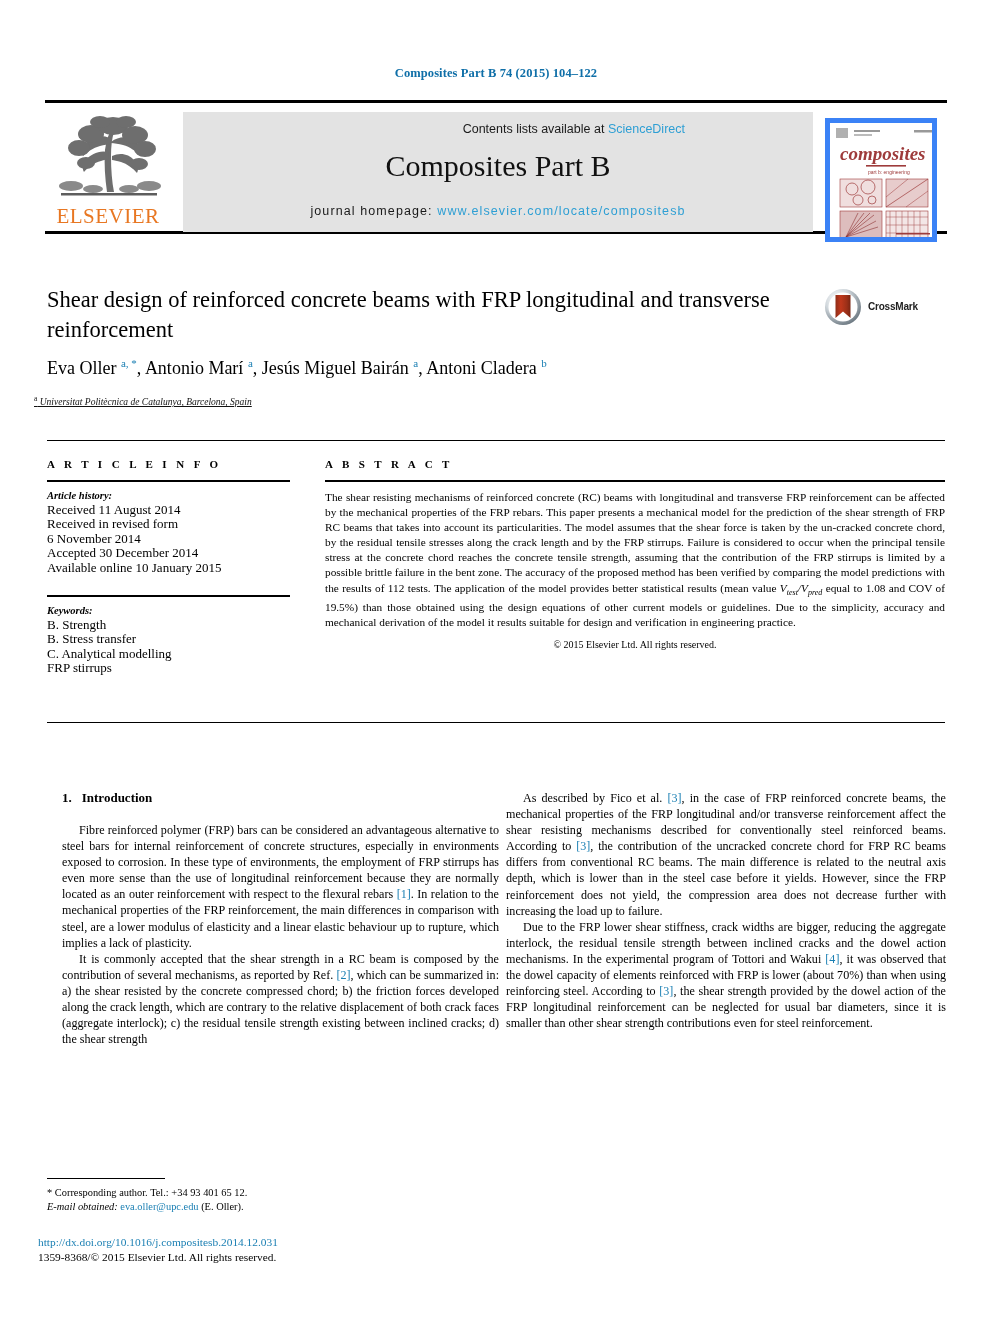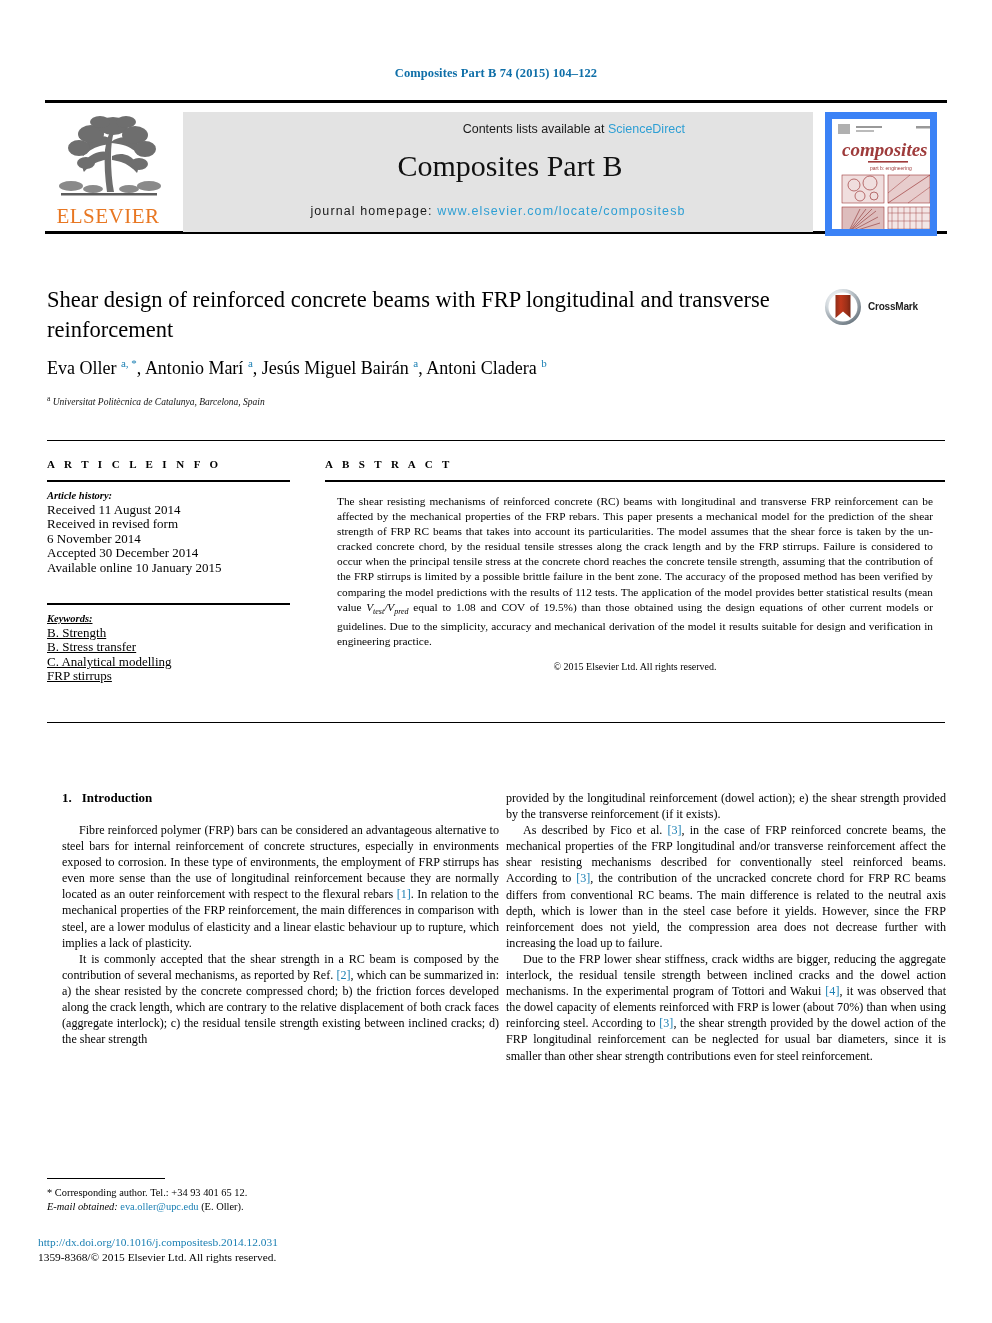--- a/index.html
+++ b/index.html
@@ -89,21 +89,21 @@
     text-align: right;
     font-family: "Liberation Sans", sans-serif;
     font-size: 12.5px;
     color: #1a1a1a;
   }
   .contents-line .sd {
     color: #2e9fd4;
   }
   .journal-name {
     position: absolute;
-    left: 12px; top: 37px;
+    left: 0; top: 37px;
     width: 630px;
     text-align: center;
     font-family: "Liberation Serif", serif;
     font-size: 30px;
     color: #111;
   }
   .homepage-line {
     position: absolute;
     left: 0; top: 92px;
     width: 630px;
@@ -111,24 +111,24 @@
     font-family: "Liberation Sans", sans-serif;
     font-size: 12.5px;
     letter-spacing: 1.1px;
     color: #1a1a1a;
   }
   .homepage-line .url {
     color: #2e9fd4;
   }
   .cover-thumb {
     position: absolute;
-    left: 780px; top: 6px;
+    left: 780px; top: 12px;
     width: 112px;
     height: 124px;
-    border: 7px solid #3b82f6;
+    border: 5px solid #3b82f6;
     background: #fdfdfd;
     box-sizing: border-box;
     overflow: hidden;
   }
 
   
   .title-block {
     position: absolute;
     left: 47px; top: 285px;
     width: 770px;
@@ -169,27 +169,28 @@
     font-size: 18px;
     color: #000;
   }
   .sup {
     font-size: 11px;
     vertical-align: super;
     color: #1a7fb3;
   }
   .affil {
     position: absolute;
-    left: 47px; top: 392px;
+    left: 34px; top: 392px;
     width: 600px;
     font-family: "Liberation Serif", serif;
     font-style: italic;
     font-size: 9.5px;
     line-height: 13px;
     color: #111;
+    text-decoration: underline;
   }
   .affil .mark {
     font-size: 7.5px;
     vertical-align: super;
     font-style: normal;
     color: #111;
   }
 
   
   .rule-top {
@@ -223,39 +224,39 @@
     font-style: italic;
     font-weight: bold;
     margin-bottom: 2px;
   }
   .info-line {
     font-family: "Liberation Serif", serif;
     font-size: 13px;
     line-height: 14.4px;
     color: #000;
   }
-  .kw-block { margin-top: 28px; text-decoration: underline; }
+  .kw-block { margin-top: 20px; }
   .kw-rule {
     height: 2px;
     background: #000;
     margin-bottom: 8px;
   }
 
   .abs-col {
     position: absolute;
     left: 325px; top: 458px;
     width: 620px;
   }
   .abs-text {
     font-family: "Liberation Serif", serif;
     font-size: 11.3px;
     line-height: 15.1px;
     text-align: justify;
     color: #000;
-    margin: 12px;
+    margin: 0;
   }
   .copyright {
     margin-top: 9px;
     text-align: center;
     font-family: "Liberation Serif", serif;
     font-size: 10px;
     color: #000;
   }
   .rule-bottom {
     position: absolute;
@@ -503,21 +504,20 @@
   <div class="col-left">
     <div class="h2"><span class="num">1.</span><span>Introduction</span></div>
     <div>
         <p class="body-p"><span>Fibre reinforced polymer (FRP) bars can be considered an advantageous alternative to steel bars for internal reinforcement of concrete structures, especially in environments exposed to corrosion. In these type of environments, the employment of FRP stirrups has even more sense than the use of longitudinal reinforcement because they are normally located as an outer reinforcement with respect to the flexural rebars </span><span class="ref">[1]</span><span>. In relation to the mechanical properties of the FRP reinforcement, the main differences in comparison with steel, are a lower modulus of elasticity and a linear elastic behaviour up to rupture, which implies a lack of plasticity.</span></p>
         <p class="body-p"><span>It is commonly accepted that the shear strength in a RC beam is composed by the contribution of several mechanisms, as reported by Ref. </span><span class="ref">[2]</span><span>, which can be summarized in: a) the shear resisted by the concrete compressed chord; b) the friction forces developed along the crack length, which are contrary to the relative displacement of both crack faces (aggregate interlock); c) the residual tensile strength existing between inclined cracks; d) the shear strength</span></p>
       </div>
   </div>
 
   <div class="col-right">
     <div>
-        <p class="body-p noindent"><span>provided by the longitudinal reinforcement (dowel action); e) the shear strength provided by the transverse reinforcement (if it exists).</span></p>
         <p class="body-p"><span>As described by Fico et al. </span><span class="ref">[3]</span><span>, in the case of FRP reinforced concrete beams, the mechanical properties of the FRP longitudinal and/or transverse reinforcement affect the shear resisting mechanisms described for conventionally steel reinforced beams. According to </span><span class="ref">[3]</span><span>, the contribution of the uncracked concrete chord for FRP RC beams differs from conventional RC beams. The main difference is related to the neutral axis depth, which is lower than in the steel case before it yields. However, since the FRP reinforcement does not yield, the compression area does not decrease further with increasing the load up to failure.</span></p>
         <p class="body-p"><span>Due to the FRP lower shear stiffness, crack widths are bigger, reducing the aggregate interlock, the residual tensile strength between inclined cracks and the dowel action mechanisms. In the experimental program of Tottori and Wakui </span><span class="ref">[4]</span><span>, it was observed that the dowel capacity of elements reinforced with FRP is lower (about 70%) than when using reinforcing steel. According to </span><span class="ref">[3]</span><span>, the shear strength provided by the dowel action of the FRP longitudinal reinforcement can be neglected for usual bar diameters, since it is smaller than other shear strength contributions even for steel reinforcement.</span></p>
       </div>
   </div>
 
   <div class="footnote">
     <div class="fn-rule"></div>
     <div class="fn-line">* Corresponding author. Tel.: +34 93 401 65 12.</div>
     <div class="fn-line">
       <span class="fn-ital">E-mail obtained:</span>

